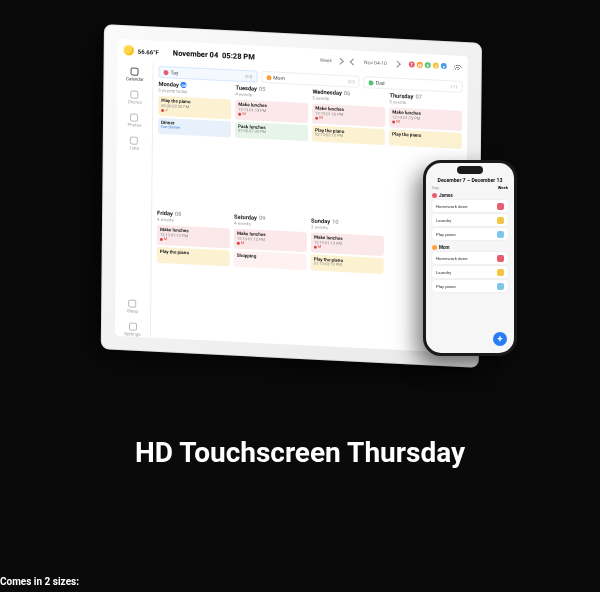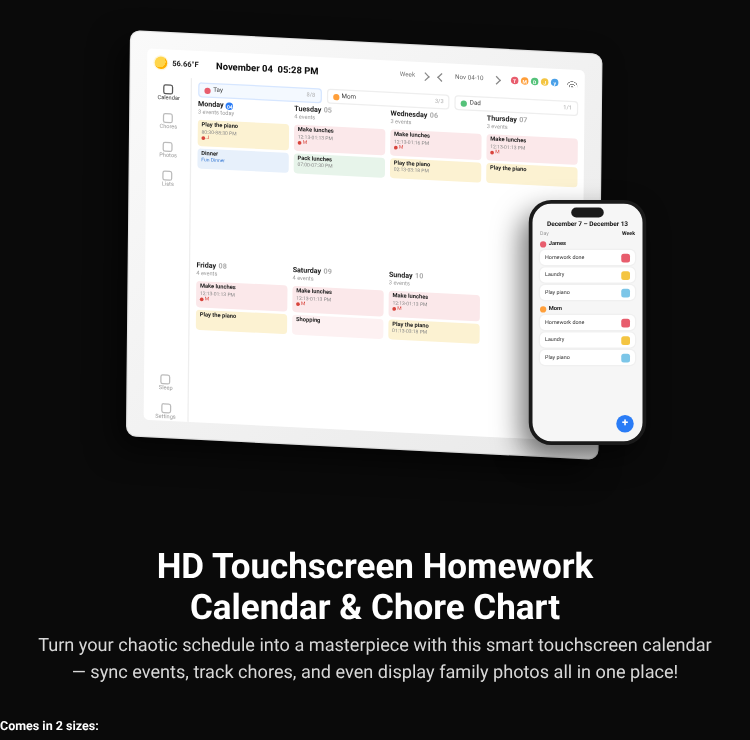--- a/index.html
+++ b/index.html
@@ -284,18 +284,16 @@
             <span>Play piano</span>
             <span class="sq" style="background:#7cc6e8"></span>
           </div>
       </div>
 
       <div class="fab">+</div>
     </div>
   </div>
 
   <div class="headline">
-    <span>HD Touchscreen Homework</span><br>
-    <span>Calendar &amp; Chore Chart</span>
+    <span>HD Touchscreen Thursday</span><br>
   </div>
-  <div class="sub">Turn your chaotic schedule into a masterpiece with this smart touchscreen calendar — sync events, track chores, and even display family photos all in one place!</div>
   <div class="sizes">Comes in 2 sizes:</div>
 </div>
 
 </body></html>

